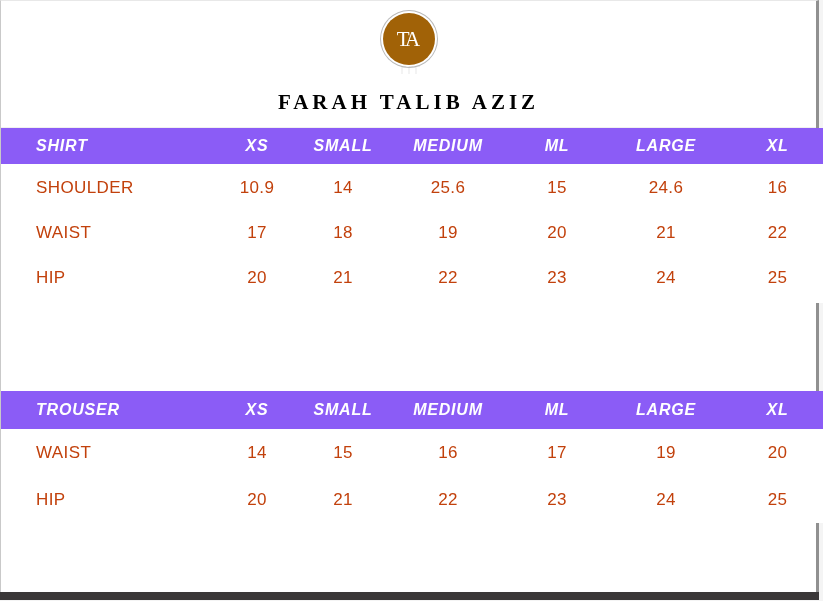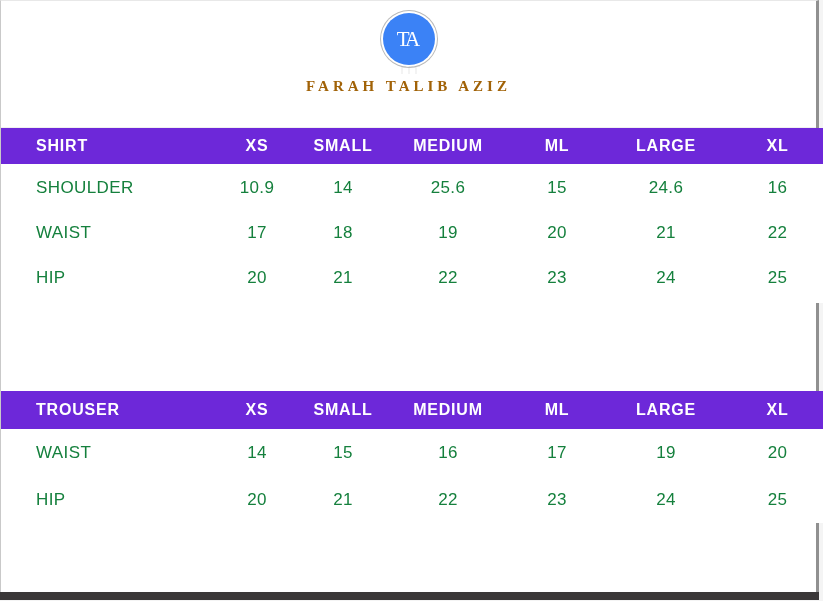--- a/index.html
+++ b/index.html
@@ -20,55 +20,55 @@
   }
   
   .brand-header{
     position:absolute;top:0;left:0;right:0;height:127px;
     display:flex;flex-direction:column;align-items:center;
     padding-top:12px;box-sizing:border-box;
     border-bottom:1px solid #f0f0f0;
   }
   .logo-circle{
     width:52px;height:52px;border-radius:50%;
-    background:#3b82f6;
+    background:#a16207;
     box-shadow:0 0 0 2px #ffffff,0 0 0 3px #b9b9b9;
     display:flex;align-items:center;justify-content:center;
   }
   .monogram{
     color:#ffffff;
     font-family:"Liberation Serif", serif;
     font-size:21px;letter-spacing:-3px;
     padding-right:3px;
   }
   .ornament{height:8px;margin-top:2px;color:#bdbdbd;font-size:8px;line-height:8px;letter-spacing:-1px;}
   .brand-name{
-    margin-top:3px;
+    margin-top:15px;
     font-family:"Liberation Serif", serif;
-    font-size:15px;font-weight:700;
+    font-size:21px;font-weight:700;
     letter-spacing:4px;
-    color:#a16207;
+    color:#000000;
   }
   
   .size-table{
     position:absolute;left:0;width:100%;
     border-collapse:collapse;table-layout:fixed;
   }
   #shirt-table{top:127px;}
   #trouser-table{top:390px;}
   .size-table thead tr{height:36px;}
   #trouser-table thead tr{height:38px;margin-top:39px;}
   .size-table thead th{
-    background:#6d28d9;color:#ffffff;
+    background:#8b5cf6;color:#ffffff;
     font-size:16px;font-weight:700;letter-spacing:.8px;
-    text-align:center;padding:0;vertical-align:middle;
+    text-align:center;padding:0;vertical-align:middle;font-style:italic;
   }
   .size-table thead th:first-child{text-align:left;padding-left:35px;}
   .size-table tbody td{
-    color:#15803d;font-size:17px;letter-spacing:.4px;
+    color:#c2410c;font-size:17px;letter-spacing:.4px;
     text-align:center;vertical-align:middle;padding:0;
     background:#ffffff;
   }
   .size-table tbody td:first-child{text-align:left;padding-left:35px;}
   #shirt-table tbody tr{height:41px;}
   #shirt-table tbody tr:first-child{height:48px;}
   #shirt-table tbody tr:last-child{height:50px;}
   #trouser-table tbody tr{height:47px;}
   
   .footer-bar{

